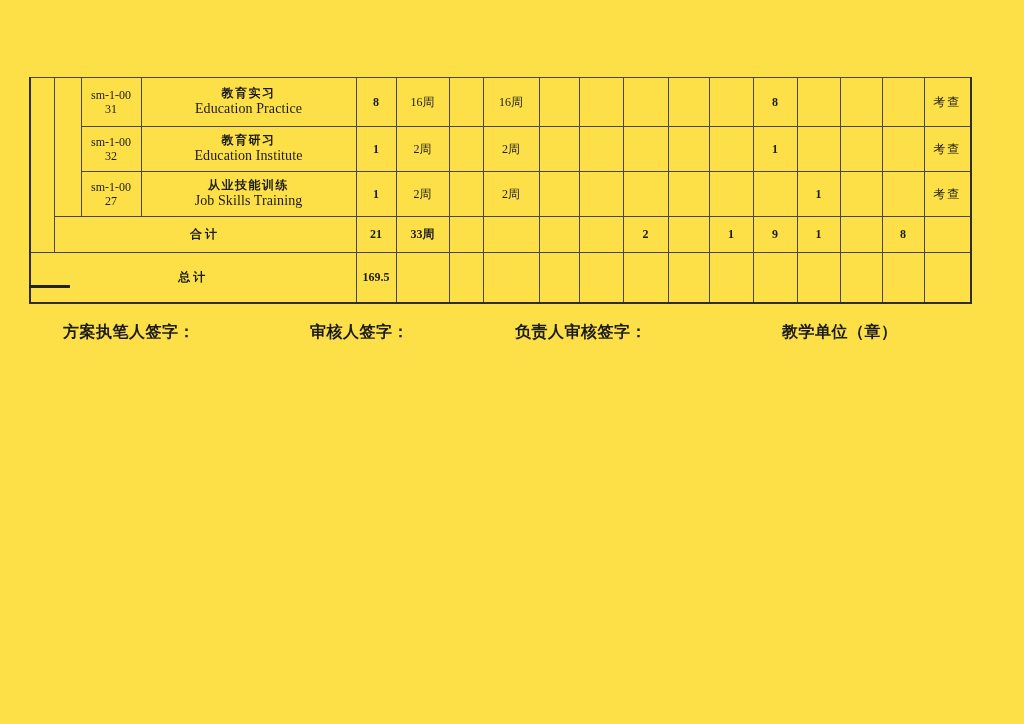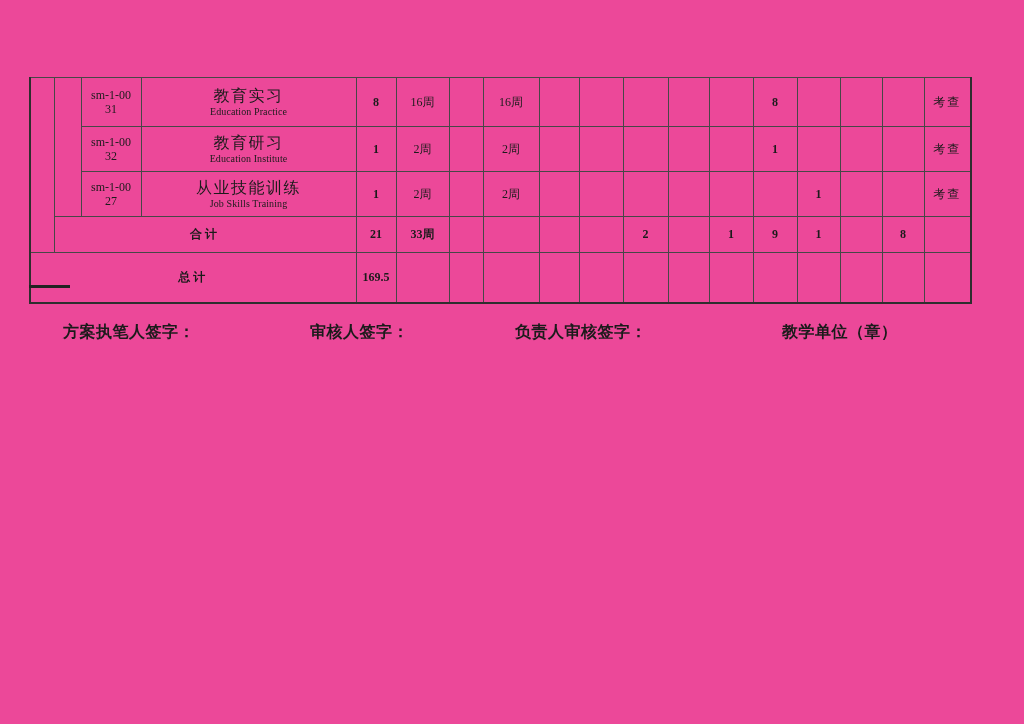--- a/index.html
+++ b/index.html
@@ -1,39 +1,39 @@
 <!DOCTYPE html>
 <html><head>
 <meta charset="utf-8">
 <style>
   html,body{margin:0;padding:0;background:#ffffff;}
   body{width:1024px;height:724px;font-family:"Liberation Serif","DejaVu Serif",serif;color:#1b1b1b;}
-  .page{position:relative;width:1024px;height:724px;overflow:hidden;background:#ec4899;}
+  .page{position:relative;width:1024px;height:724px;overflow:hidden;background:#fde047;}
 
   table.ct{
     position:absolute;left:29px;top:77px;width:941px;
     border-collapse:collapse;table-layout:fixed;
     border-left:2px solid #2e2e2e;border-right:2px solid #2e2e2e;border-bottom:2px solid #2e2e2e;
   }
   table.ct td{
     border:1px solid #474747;
     padding:0;text-align:center;vertical-align:middle;
     font-size:12px;line-height:1.2;overflow:hidden;white-space:nowrap;
   }
   tr.r1{height:49px}
   tr.r2{height:45px}
   tr.r3{height:45px}
   tr.r4{height:36px}
   tr.r5{height:50px}
 
   td.notop{border-top-style:hidden;}
   td.code{font-size:11.5px;line-height:1.3;}
   td.name{text-align:left;padding:2px 3px 2px 8px;}
-  td.name .zh{font-size:16px;letter-spacing:1.5px;}
-  td.name .en{font-size:10px;letter-spacing:0.1px;}
+  td.name .zh{font-size:12px;letter-spacing:1.5px;font-weight:bold;}
+  td.name .en{font-size:14px;letter-spacing:0.1px;}
   .b{font-weight:bold;}
   td.exam{font-size:11.5px;letter-spacing:2px;}
   td.sum{font-weight:bold;font-size:13px;letter-spacing:3px;}
   td.gtval{font-weight:bold;font-size:9.5px;text-align:left;padding-left:1px;}
 
   .mark-bl{position:absolute;left:29px;top:285px;width:41px;height:3px;background:#222;}
 
   .sigs{position:absolute;left:0;top:322px;width:1024px;height:20px;padding-left:44px;}
   .sigs span{position:absolute;top:0;font-size:16px;font-weight:bold;letter-spacing:0.5px;white-space:nowrap;}
   .sig-1{left:63px;}

